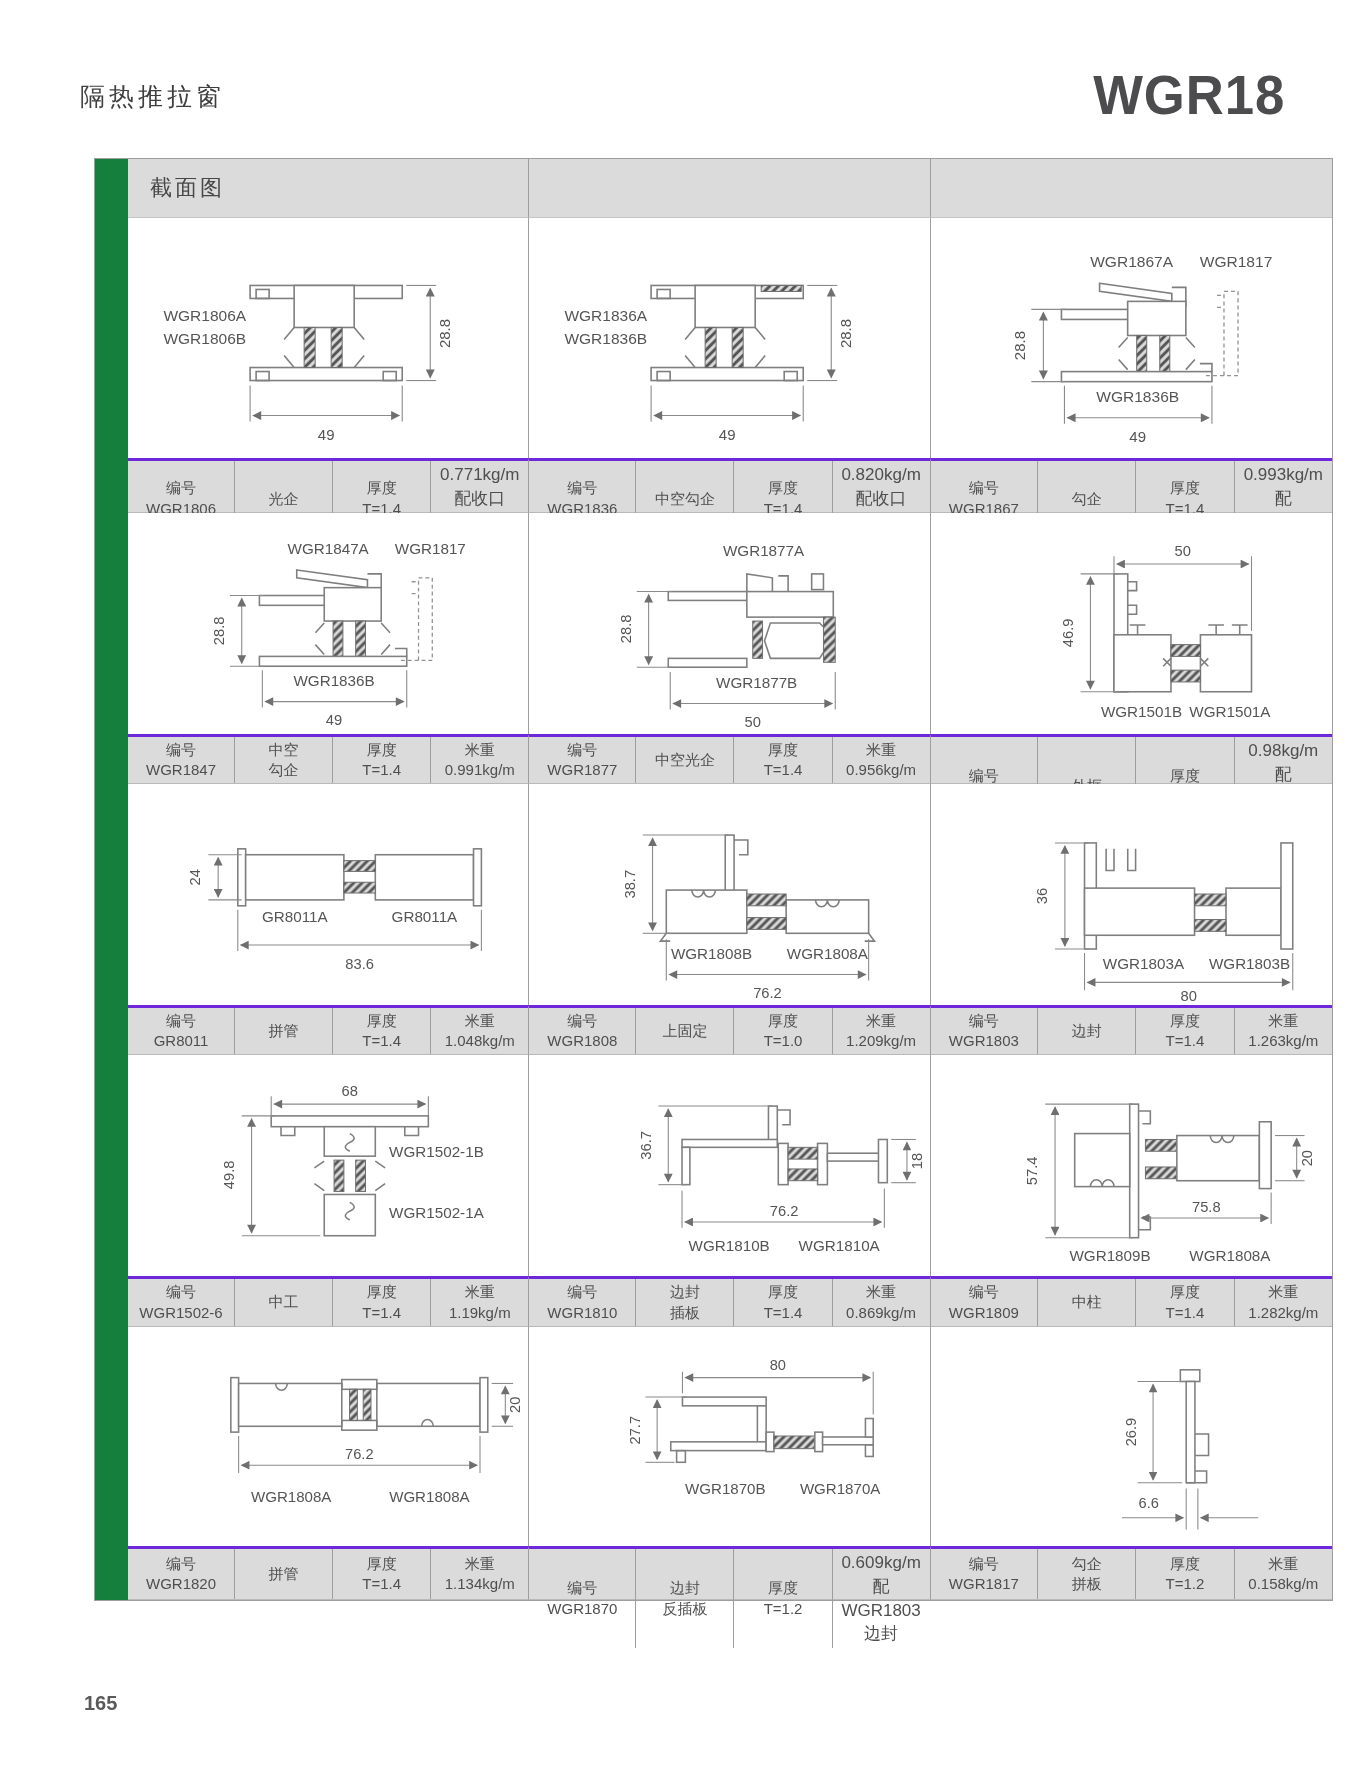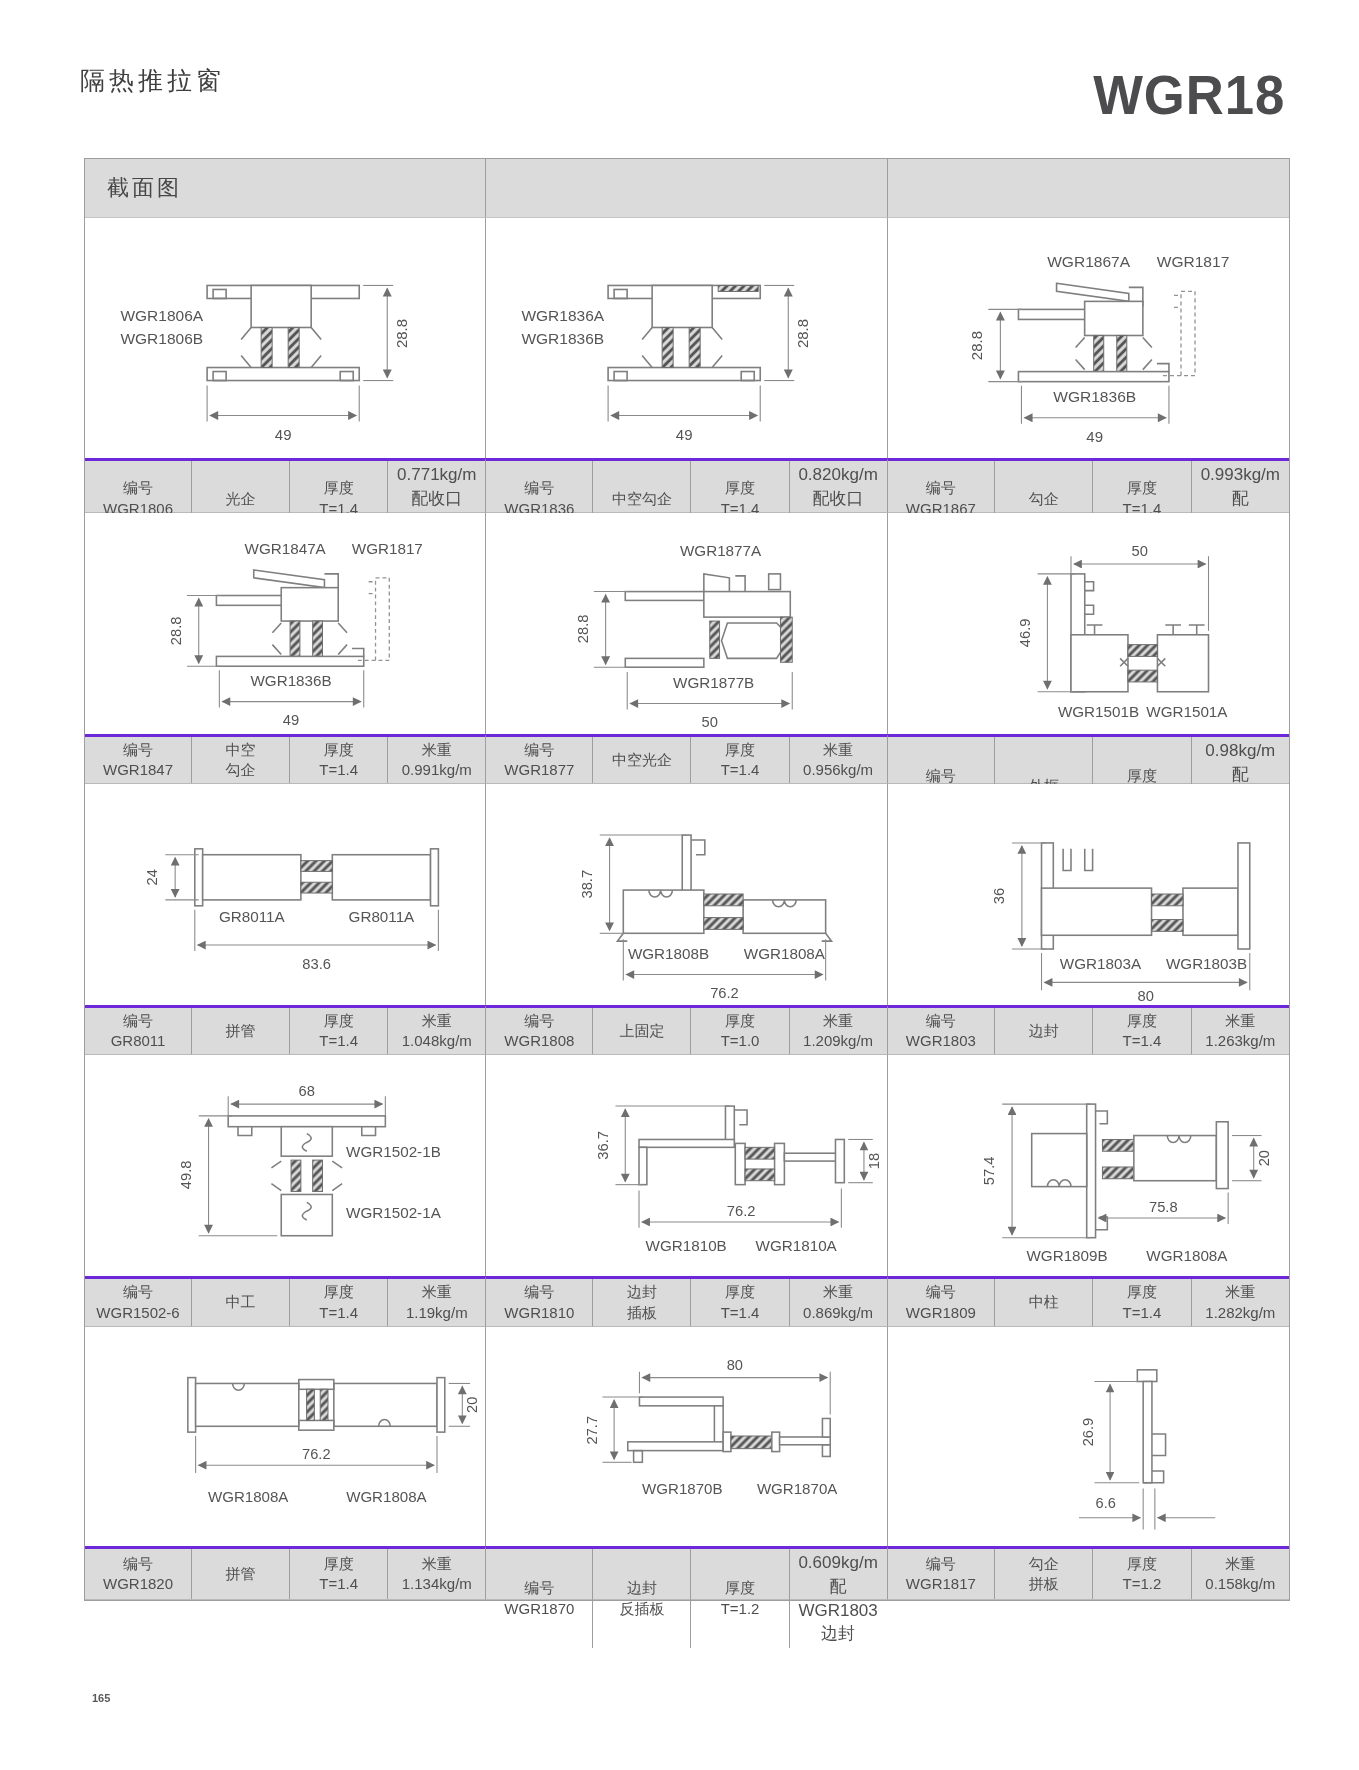--- a/index.html
+++ b/index.html
@@ -1,28 +1,28 @@
 <!DOCTYPE html>
 <html><head>
 <meta charset="utf-8">
 <style>
   html,body{margin:0;padding:0;}
   body{
     width:1359px;height:1770px;position:relative;background:#ffffff;
     font-family:"Liberation Sans","DejaVu Sans",sans-serif;color:#4a4a4a;
   }
-  .page-title{position:absolute;left:80px;top:64px;font-size:25px;letter-spacing:4px;color:#3f3f3f;}
+  .page-title{position:absolute;left:80px;top:80px;font-size:25px;letter-spacing:4px;color:#3f3f3f;}
   .model-title{position:absolute;right:74px;top:62px;font-size:56px;font-weight:bold;color:#4c4c4e;letter-spacing:1px;transform:scaleX(.94);transform-origin:right;}
-  .page-number{position:absolute;left:92px;top:1692px;font-size:11px;font-weight:bold;color:#5a5a5a;}
+  .page-number{position:absolute;left:84px;top:1692px;font-size:20px;font-weight:bold;color:#5a5a5a;}
 
   .sheet{
-    position:absolute;left:84px;top:158px;width:1204px;
+    position:absolute;left:94px;top:158px;width:1204px;
     display:grid;grid-template-columns:1fr 1fr 1fr;
     grid-template-rows:59px 240px 55px 221px 50px 221px 50px 221px 51px 219px 54px;
-    border:1px solid #9e9e9e;background:#15803d;
+    border:1px solid #9e9e9e;background:#15803d;padding-left:33px;
   }
   .hdr{background:#dbdbdb;display:flex;align-items:center;border-bottom:1px solid #c4c4c4;}
   .hdr .hdr-text{font-size:22px;letter-spacing:3px;color:#474747;padding-left:22px;}
   .colb{border-right:1px solid #9e9e9e;}
   .dcell{display:flex;align-items:center;justify-content:center;overflow:hidden;background:#fff;}
   .dcell svg{width:100%;height:100%;}
 
   .spec{display:grid;grid-template-columns:26.5% 24.5% 24.5% 24.5%;background:#dbdbdb;border-top:3px solid #6d28d9;border-bottom:1px solid #b9b9b9;}
   .sc{display:flex;flex-direction:column;justify-content:center;align-items:center;text-align:center;font-size:15px;line-height:1.35;color:#4f4f4f;padding:2px 2px;}
   .sc + .sc{border-left:1px solid #9e9e9e;}

